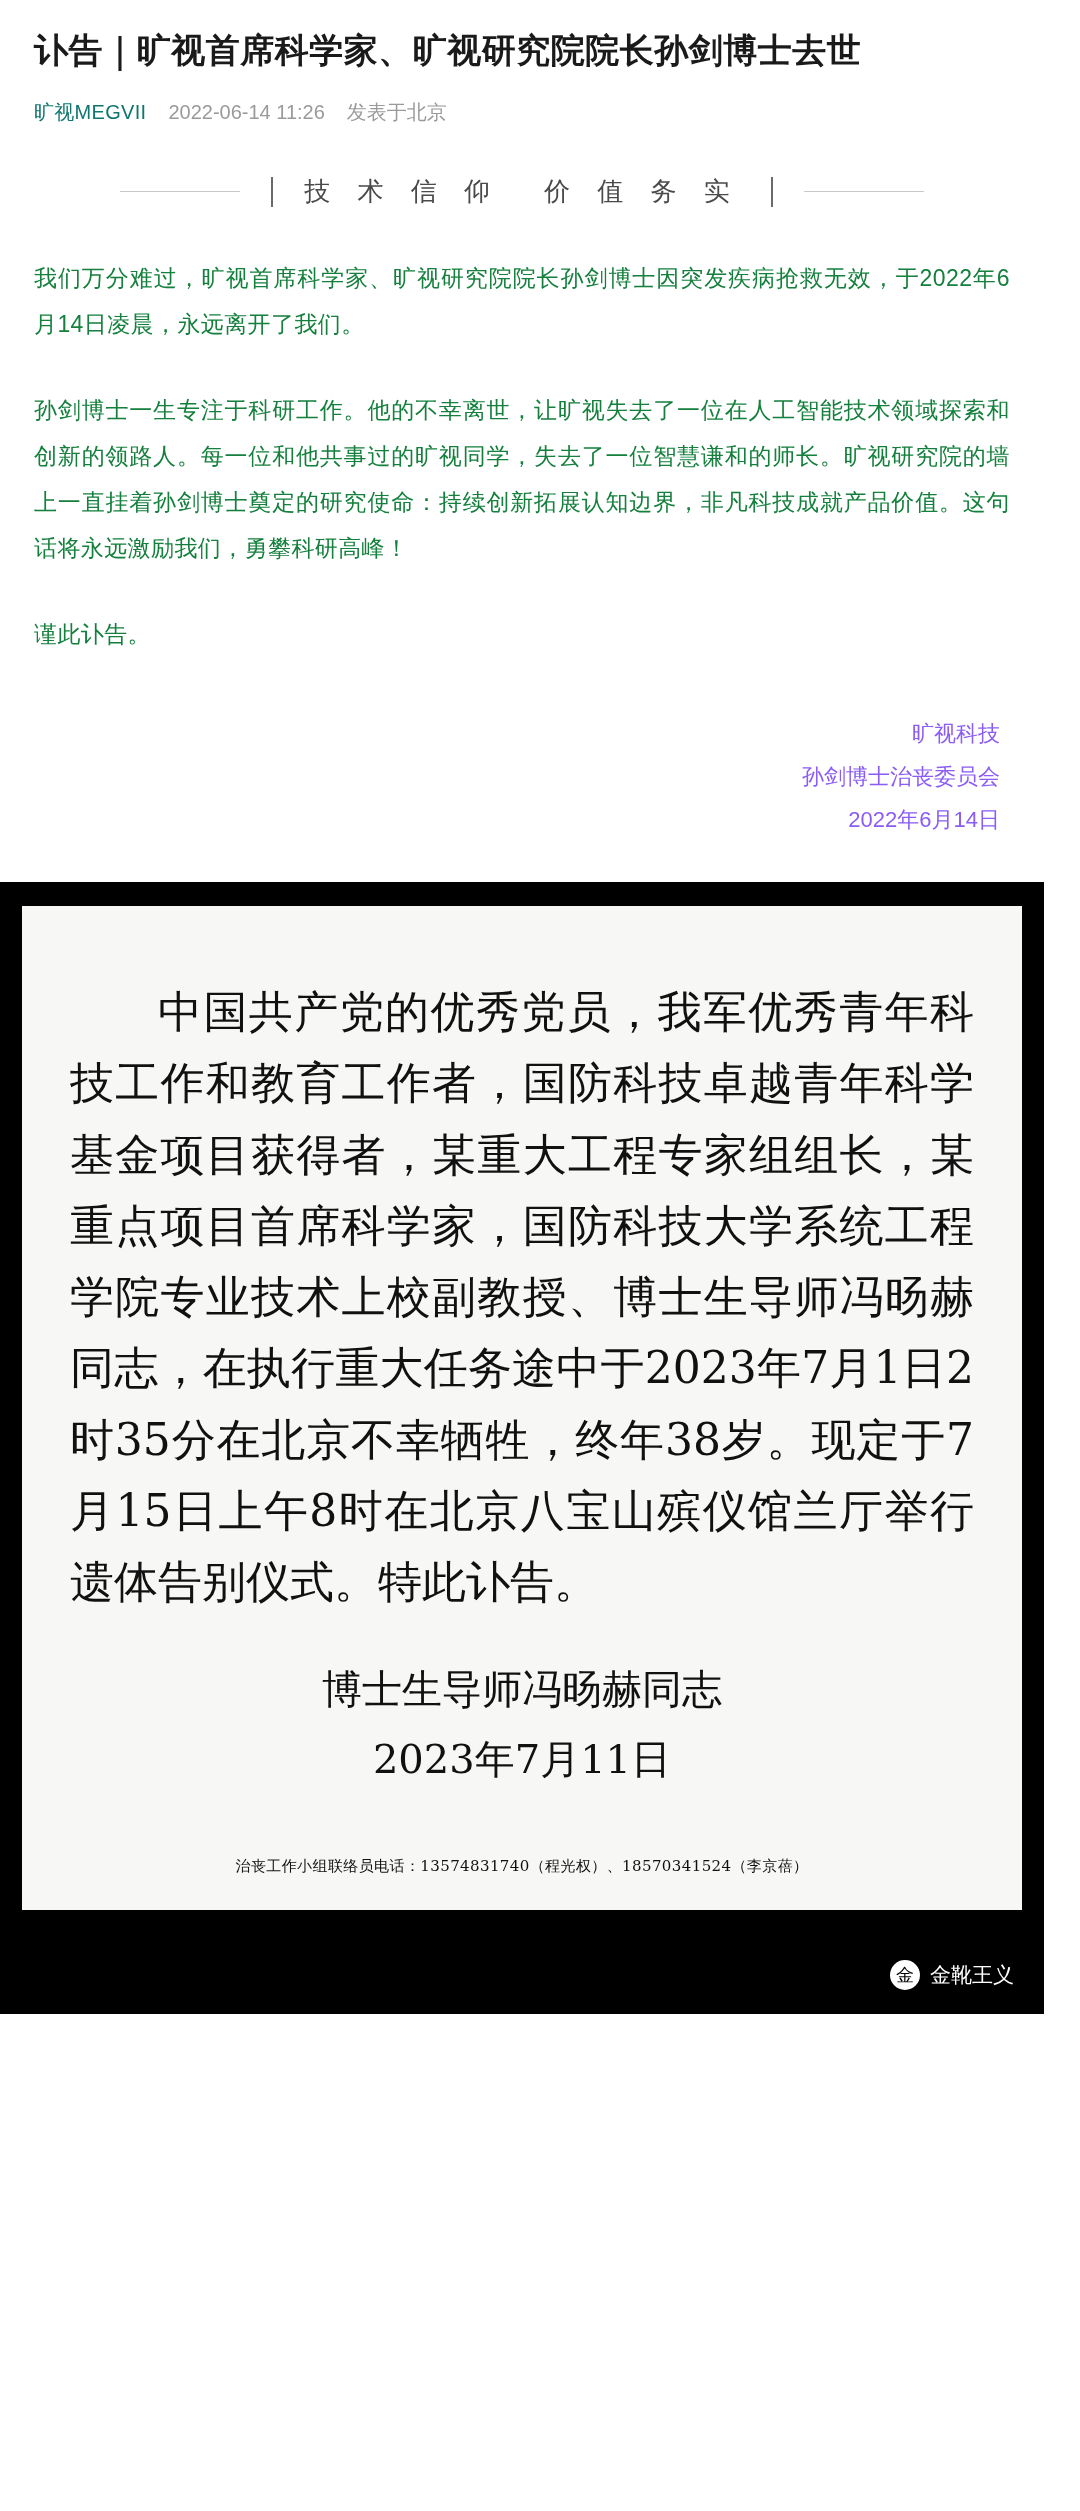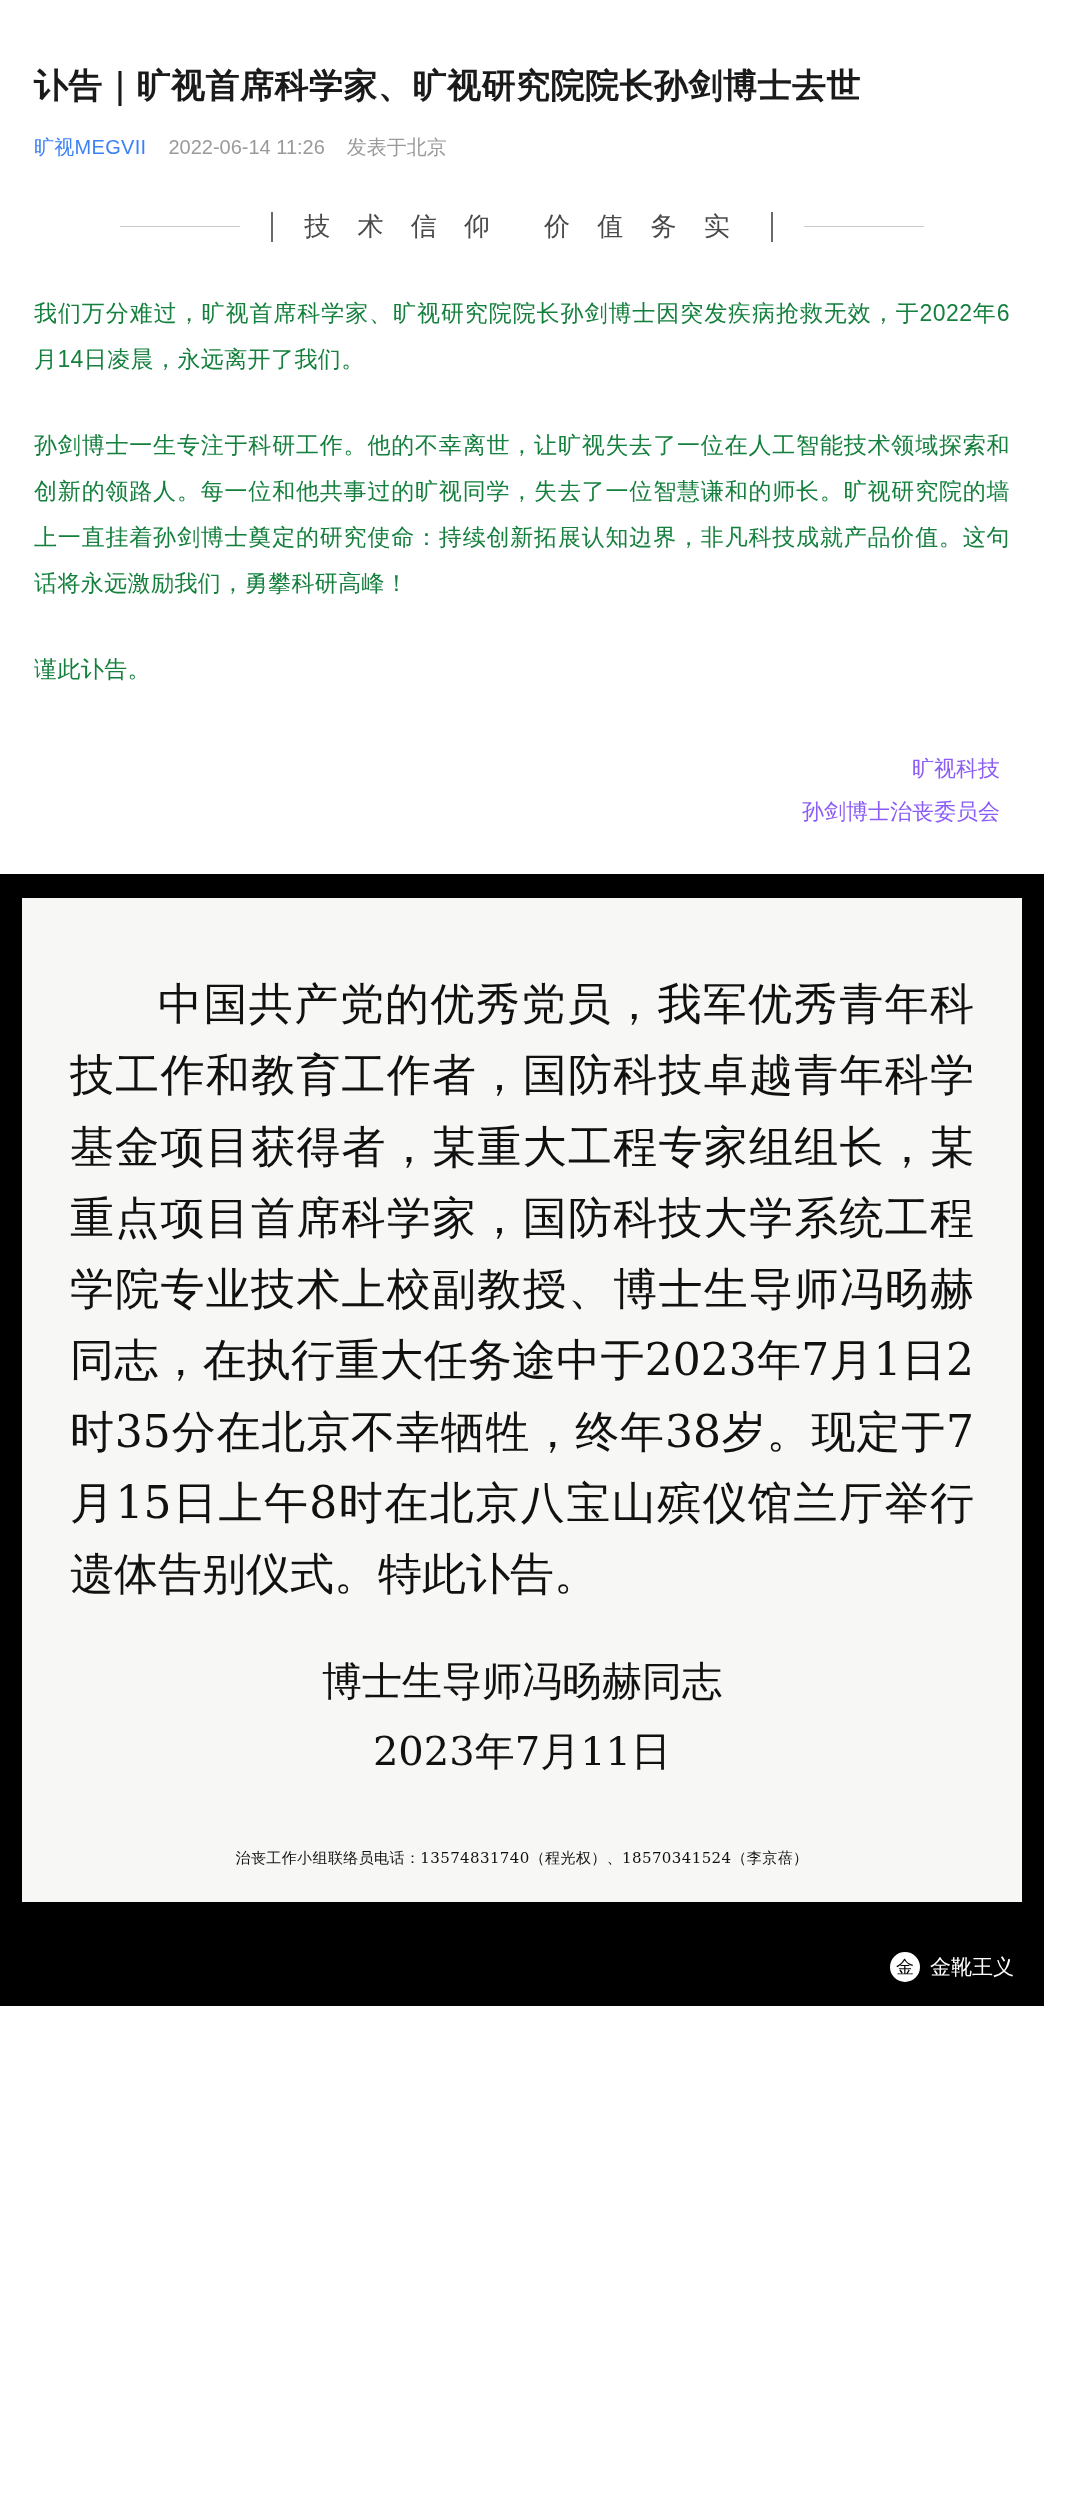--- a/index.html
+++ b/index.html
@@ -10,21 +10,20 @@
   body {
     width: 1080px;
     font-family: "Liberation Sans", "DejaVu Sans", sans-serif;
     color: #1a1a1a;
     -webkit-font-smoothing: antialiased;
   }
   .page {
     width: 1044px;
     position: relative;
     overflow: hidden;
-    margin-top: 35px;
   }
 
   
   .article {
     padding: 26px 34px 0 34px;
     background: #ffffff;
   }
   .article-title {
     font-size: 34px;
     font-weight: bold;
@@ -34,21 +33,21 @@
     margin: 0 0 24px 0;
   }
   .meta-row {
     display: flex;
     align-items: baseline;
     gap: 22px;
     margin-bottom: 48px;
   }
   .meta-account {
     font-size: 20px;
-    color: #3b82f6;
+    color: #0f766e;
     letter-spacing: 0.3px;
   }
   .meta-date, .meta-loc {
     font-size: 20px;
     color: #9a9a9a;
   }
 
   
   .slogan {
     display: flex;
@@ -206,20 +205,21 @@
       <span class="rule"></span>
     </div>
 
     <p class="body-p">我们万分难过，旷视首席科学家、旷视研究院院长孙剑博士因突发疾病抢救无效，于2022年6月14日凌晨，永远离开了我们。</p>
     <p class="body-p">孙剑博士一生专注于科研工作。他的不幸离世，让旷视失去了一位在人工智能技术领域探索和创新的领路人。每一位和他共事过的旷视同学，失去了一位智慧谦和的师长。旷视研究院的墙上一直挂着孙剑博士奠定的研究使命：持续创新拓展认知边界，非凡科技成就产品价值。这句话将永远激励我们，勇攀科研高峰！</p>
     <p class="body-p">谨此讣告。</p>
 
     <div class="signature">
       <div>旷视科技</div>
       <div>孙剑博士治丧委员会</div>
+      <div>2022年6月14日</div>
     </div>
 
     <div class="article-bottom-space"></div>
   </div>
 
   <div class="notice-wrap">
     <div class="notice-card">
 
 
       <div class="notice-body">中国共产党的优秀党员，我军优秀青年科技工作和教育工作者，国防科技卓越青年科学基金项目获得者，某重大工程专家组组长，某重点项目首席科学家，国防科技大学系统工程学院专业技术上校副教授、博士生导师冯旸赫同志，在执行重大任务途中于2023年7月1日2时35分在北京不幸牺牲，终年38岁。现定于7月15日上午8时在北京八宝山殡仪馆兰厅举行遗体告别仪式。特此讣告。</div>

